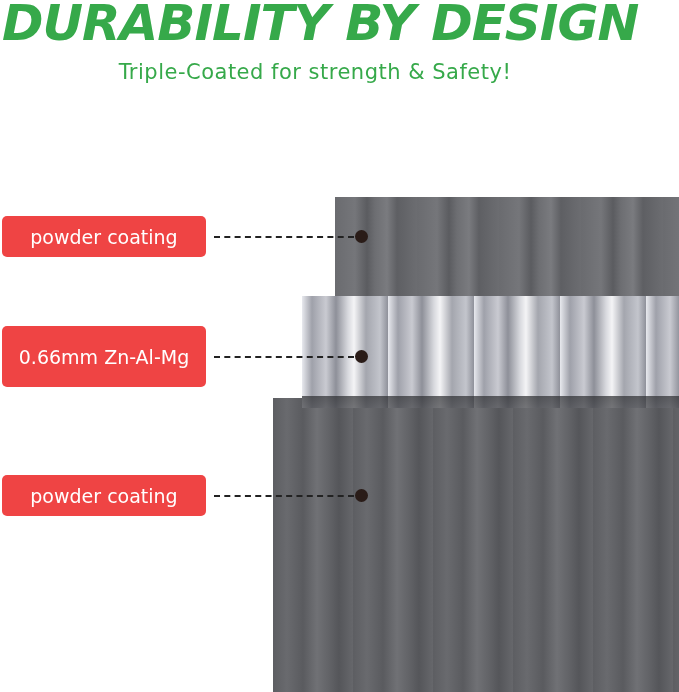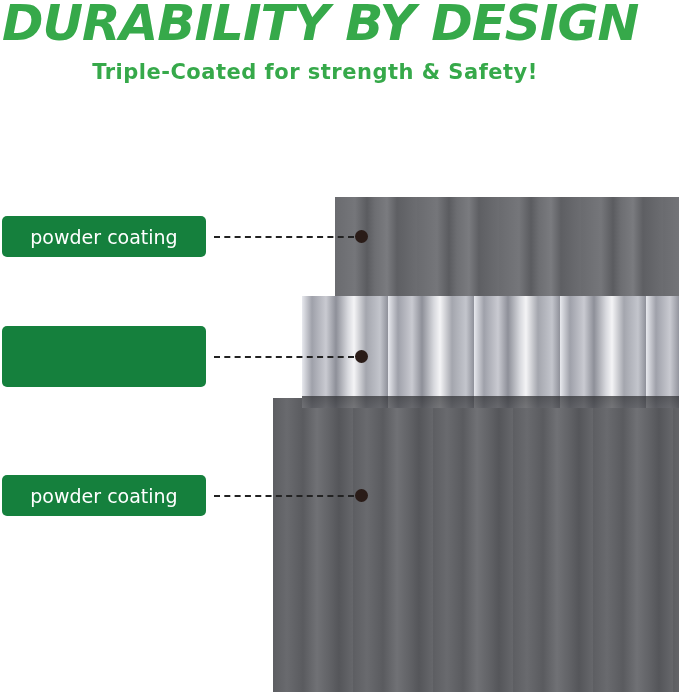--- a/index.html
+++ b/index.html
@@ -1,19 +1,19 @@
 <!DOCTYPE html>
 <html><head>
 <meta charset="utf-8">
 <style>
   html, body { margin:0; padding:0; background:#ffffff; }
   body { width:679px; height:692px; position:relative; overflow:hidden; font-family:"Liberation Sans", sans-serif; }
   .title { position:absolute; left:0; top:-6px; width:679px; text-align:left; padding-left:2px; font-family:"DejaVu Sans", sans-serif; font-weight:bold; font-style:italic; font-size:50px; letter-spacing:-1px; color:#36a94a; white-space:nowrap; }
-  .subtitle { position:absolute; left:0; top:60px; width:630px; text-align:center; font-family:"DejaVu Sans", sans-serif; font-size:21px; color:#36a94a; letter-spacing:0.5px;font-weight:bold; }
-  .label { position:absolute; left:2px; width:204px; background:#15803d; color:#ffffff; border-radius:5px; font-family:"DejaVu Sans", sans-serif; font-size:19px; text-align:center; display:flex; align-items:center; justify-content:center; line-height:26px; }
+  .subtitle { position:absolute; left:0; top:60px; width:630px; text-align:center; font-family:"DejaVu Sans", sans-serif; font-size:21px; color:#36a94a; letter-spacing:0.5px; }
+  .label { position:absolute; left:2px; width:204px; background:#ef4444; color:#ffffff; border-radius:5px; font-family:"DejaVu Sans", sans-serif; font-size:19px; text-align:center; display:flex; align-items:center; justify-content:center; line-height:26px; }
   .dash { position:absolute; height:0; border-top:2px dashed #222; }
   .dot { position:absolute; width:13px; height:13px; border-radius:50%; background:#2a1c18; }
   .panel { position:absolute; }
   .p-top { left:335px; top:197px; width:344px; height:110px;
     background: repeating-linear-gradient(90deg, #6a6b6f 0px, #75767a 20px, #5b5c60 32px, #6d6e72 40px, #7a7b7f 52px, #5e5f63 62px, #6c6d71 82px); }
   .p-mid { left:302px; top:296px; width:377px; height:112px;
     background: repeating-linear-gradient(90deg, #e8e9ee 0px, #9fa1aa 10px, #c9cad1 24px, #8e9099 34px, #d8d9de 46px, #f4f4f6 52px, #a4a6ae 64px, #c3c5cc 78px, #8f919a 86px); }
   .p-bot { left:273px; top:398px; width:406px; height:294px;
     background: repeating-linear-gradient(90deg, #5d5e62 0px, #696a6e 14px, #5a5b5f 30px, #707175 44px, #626367 56px, #55565a 66px, #66676b 80px); }
   .shadow { position:absolute; left:302px; top:396px; width:377px; height:12px; background:linear-gradient(#2a2b2e,#3e3f43); opacity:0.7; }
@@ -29,20 +29,21 @@
 <div class="panel p-mid"></div>
 <div class="shadow"></div>
 
 <div class="label" style="top:216px;height:41px;">
   <span>powder coating</span>
 </div>
 <div class="dash" style="left:214px;top:236px;width:140px;"></div>
 <div class="dot" style="left:355px;top:230px;"></div>
 
 <div class="label" style="top:326px;height:61px;flex-direction:column;">
+  <span>0.66mm Zn-Al-Mg</span>
 </div>
 <div class="dash" style="left:214px;top:356px;width:140px;"></div>
 <div class="dot" style="left:355px;top:350px;"></div>
 
 <div class="label" style="top:475px;height:41px;">
   <span>powder coating</span>
 </div>
 <div class="dash" style="left:214px;top:495px;width:140px;"></div>
 <div class="dot" style="left:355px;top:489px;"></div>
 

